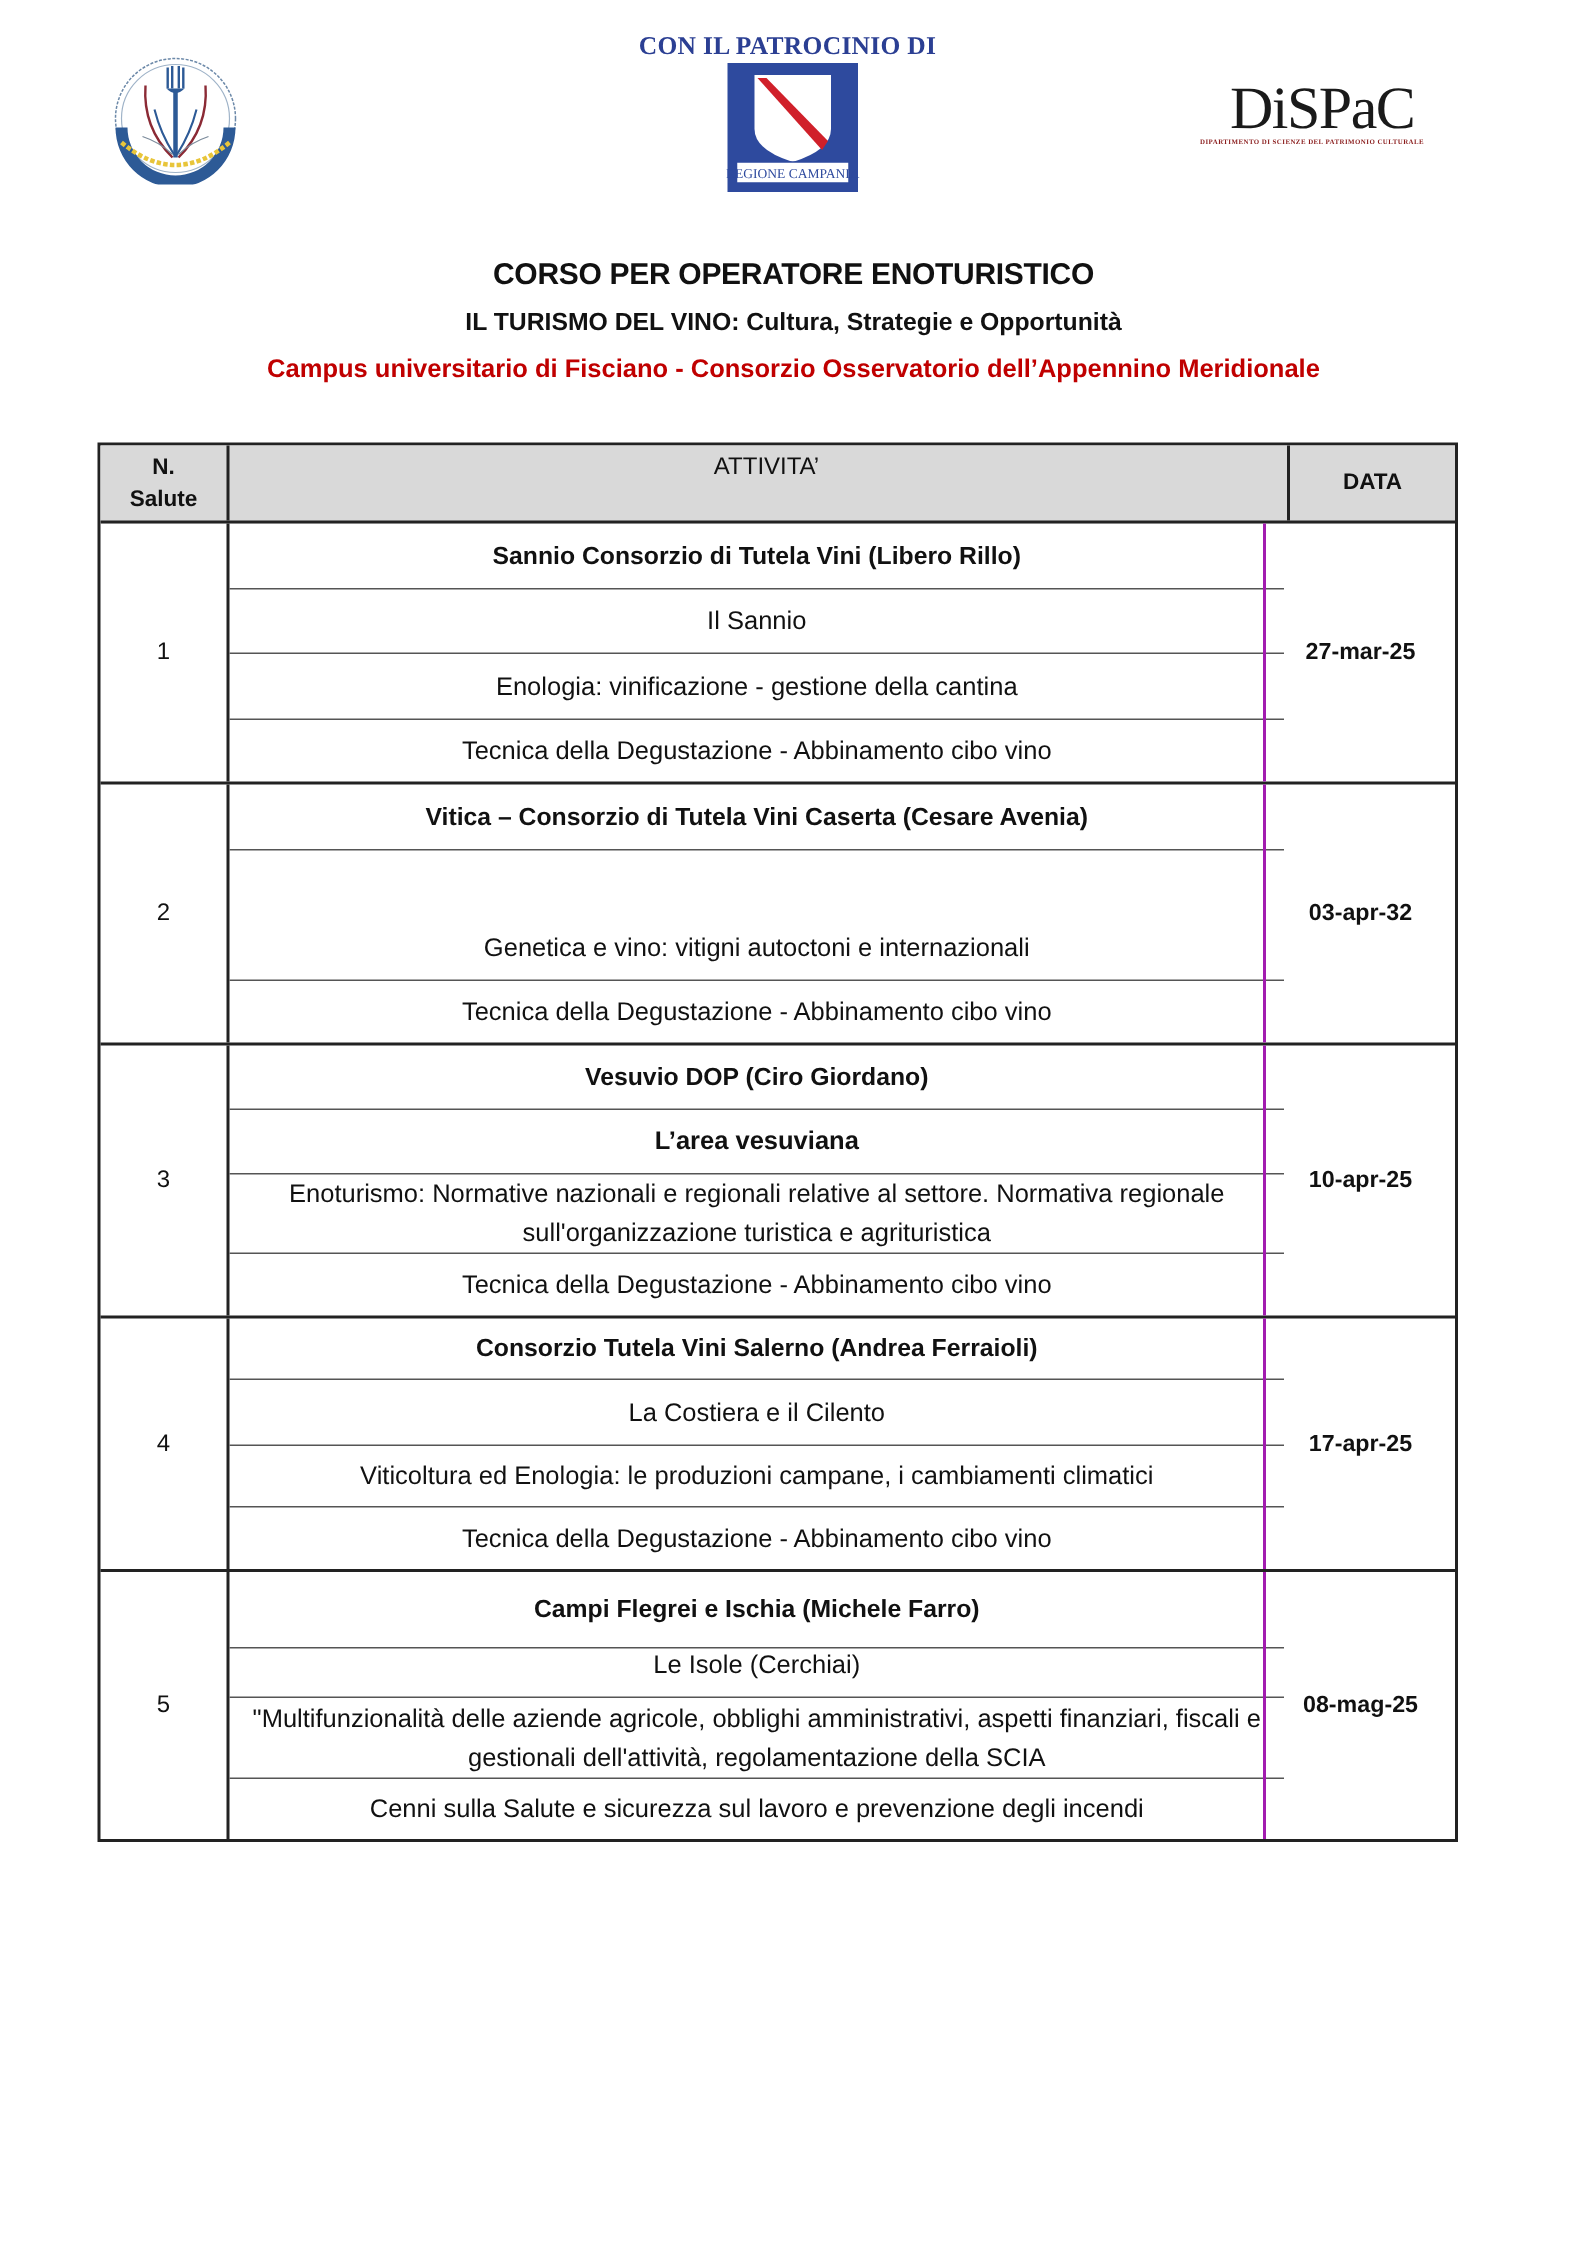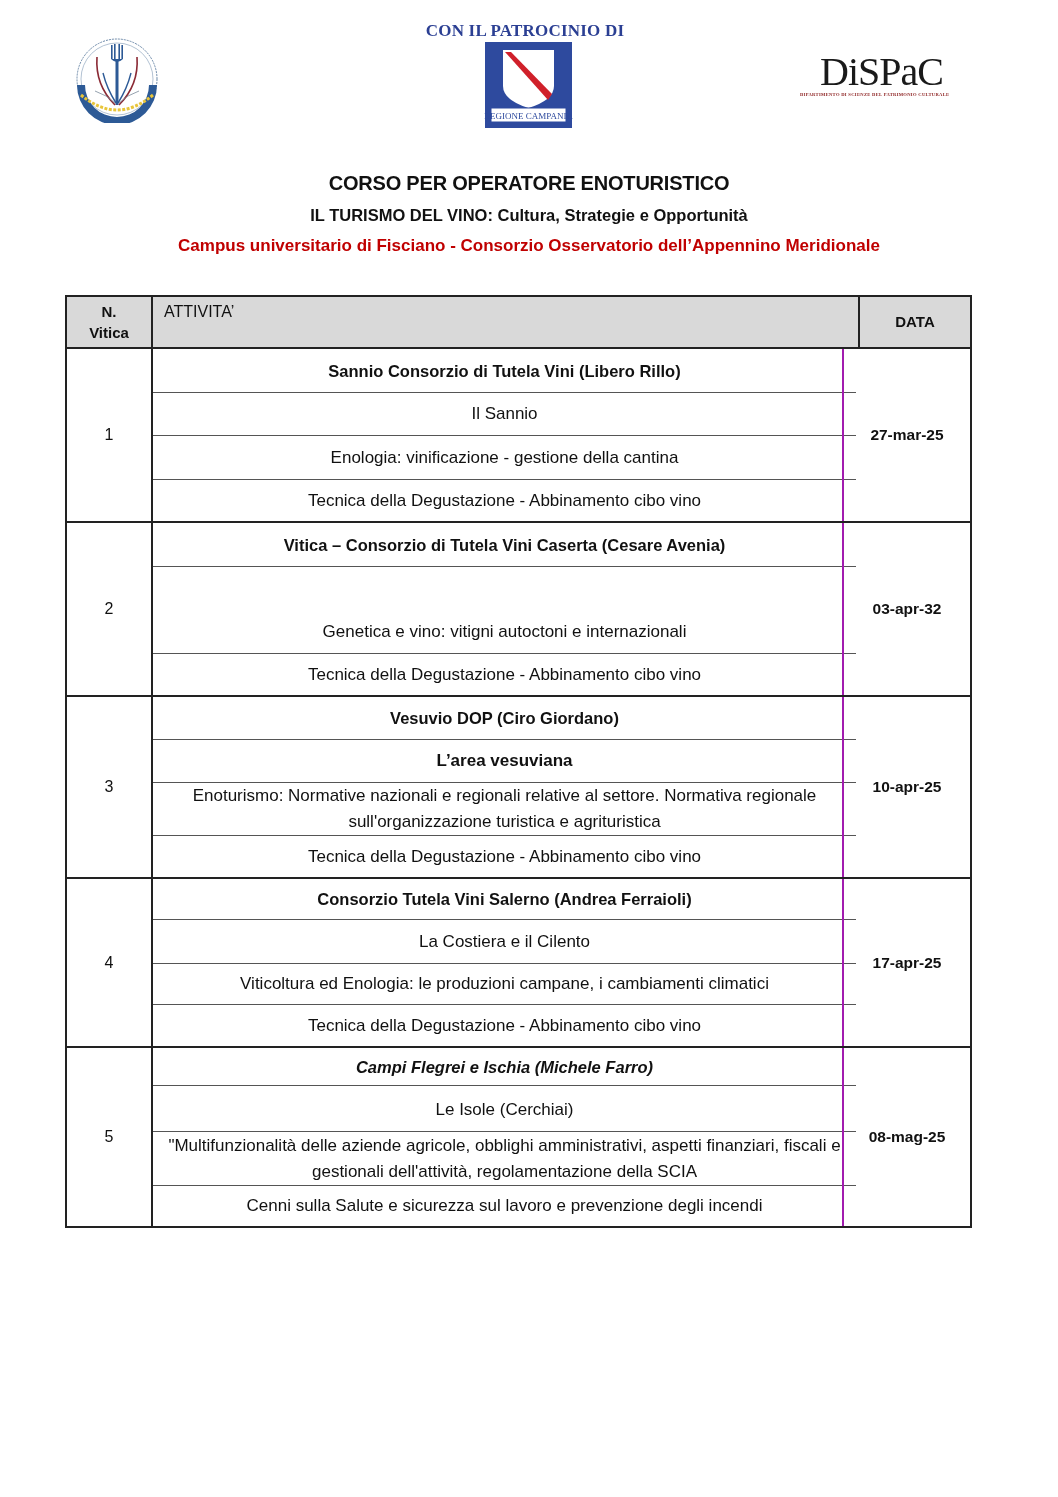--- a/index.html
+++ b/index.html
@@ -24,21 +24,21 @@
   .h2 { top: 206px; font-size: 16.5px; font-weight: bold; }
   .h3 { top: 236px; font-size: 17px; font-weight: bold; color: #c00000; }
 
   
   .table { position: absolute; left: 65px; top: 295px; width: 907px; height: 933px;
            border: 2px solid #222; box-sizing: border-box; }
   .hdr { position: absolute; left: 0; top: 0; width: 903px; height: 52px; background: #d9d9d9;
          border-bottom: 2px solid #222; box-sizing: border-box; }
   .hdr-n { position: absolute; left: 0; top: 0; width: 86px; height: 50px; border-right: 2px solid #222;
            box-sizing: border-box; text-align: center; font-weight: bold; font-size: 15px; line-height: 21px; padding-top: 4px; }
-  .hdr-att { position: absolute; left: 86px; top: 0; width: 705px; height: 50px; text-align: left;
+  .hdr-att { position: absolute; left: 86px; top: 0; width: 705px; height: 50px; text-align: center;
              font-size: 16px; padding-top: 6px; box-sizing: border-box; padding-left: 11px; }
   .hdr-data { position: absolute; left: 791px; top: 0; width: 112px; height: 50px; border-left: 2px solid #222;
               box-sizing: border-box; text-align: center; font-weight: bold; font-size: 15px; line-height: 50px; }
 
   .lesson { position: absolute; left: 0; width: 903px; border-bottom: 2px solid #222; box-sizing: border-box; }
   .lesson.last { border-bottom: none; }
   .l-num { position: absolute; left: 0; top: 0; bottom: 0; width: 86px; border-right: 2px solid #222;
            box-sizing: border-box; display: flex; align-items: center; justify-content: center; font-size: 16px; }
   .l-date { position: absolute; right: 0; top: 0; bottom: 0; width: 128px; border-left: 2px solid #a21caf;
             box-sizing: border-box; display: flex; align-items: center; justify-content: center;
@@ -92,21 +92,21 @@
 </div>
 
 <div class="heading h1">CORSO PER OPERATORE ENOTURISTICO</div>
 <div class="heading h2">IL TURISMO DEL VINO: Cultura, Strategie e Opportunità</div>
 <div class="heading h3">Campus universitario di Fisciano - Consorzio Osservatorio dell’Appennino Meridionale</div>
 
 <div class="table">
   <div class="hdr">
     <div class="hdr-n">
       <div>N.</div>
-      <div>Vitica</div>
+      <div>Salute</div>
     </div>
     <div class="hdr-att">ATTIVITA’</div>
     <div class="hdr-data">DATA</div>
   </div>
 
   <div class="lesson" style="top:52px;height:174px;">
     <div class="l-num">1</div>
     <div class="l-acts">
       <div class="act title" style="top:0;height:44px;">Sannio Consorzio di Tutela Vini (Libero Rillo)</div>
       <div class="act" style="top:44px;height:43px;">Il Sannio</div>
@@ -144,20 +144,20 @@
       <div class="act" style="top:41px;height:44px;">La Costiera e il Cilento</div>
       <div class="act" style="top:85px;height:41px;">Viticoltura ed Enologia: le produzioni campane, i cambiamenti climatici</div>
       <div class="act lastact" style="top:126px;height:41px;">Tecnica della Degustazione - Abbinamento cibo vino</div>
     </div>
     <div class="l-date">17-apr-25</div>
   </div>
 
   <div class="lesson last" style="top:751px;height:178px;">
     <div class="l-num">5</div>
     <div class="l-acts">
-      <div class="act title" style="top:0;height:38px;font-style:italic;">Campi Flegrei e Ischia (Michele Farro)</div>
+      <div class="act title" style="top:0;height:51px;">Campi Flegrei e Ischia (Michele Farro)</div>
       <div class="act" style="top:41px;height:43px;">Le Isole (Cerchiai)</div>
       <div class="act" style="top:84px;height:54px;">"Multifunzionalità delle aziende agricole, obblighi amministrativi, aspetti finanziari, fiscali e gestionali dell'attività, regolamentazione della SCIA</div>
       <div class="act lastact" style="top:138px;height:40px;">Cenni sulla Salute e sicurezza sul lavoro e prevenzione degli incendi</div>
     </div>
     <div class="l-date">08-mag-25</div>
   </div>
 </div>
 
 </body></html>

